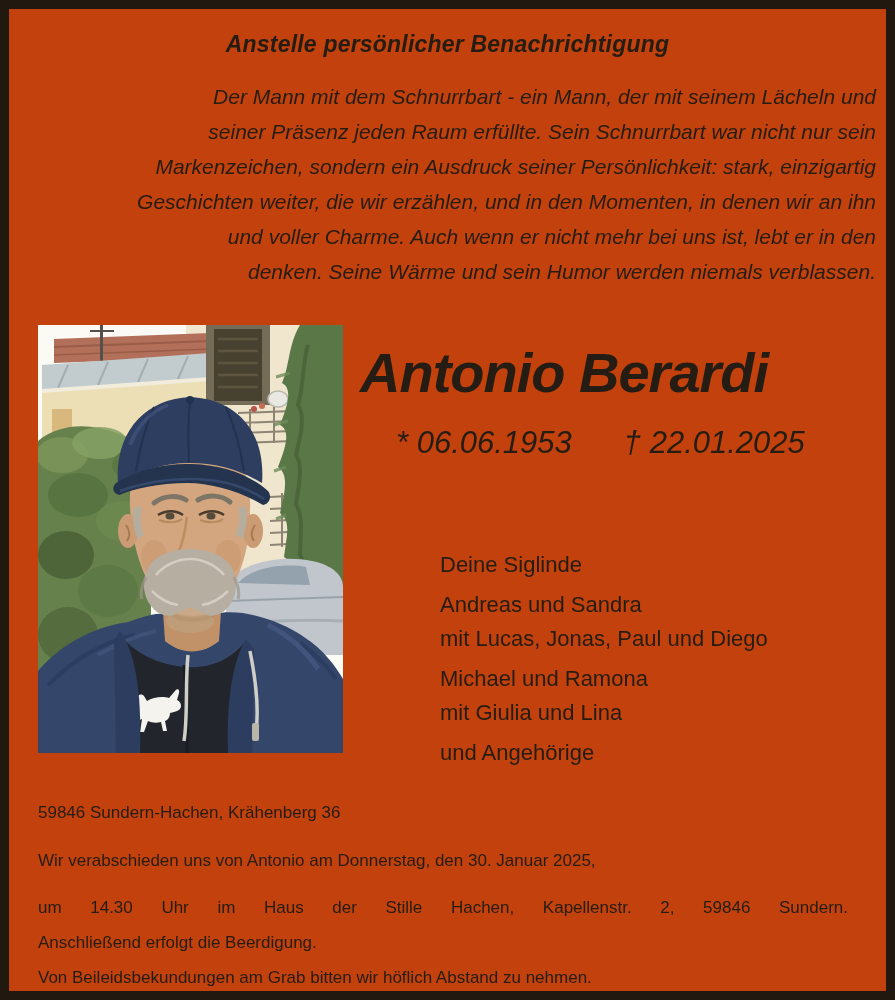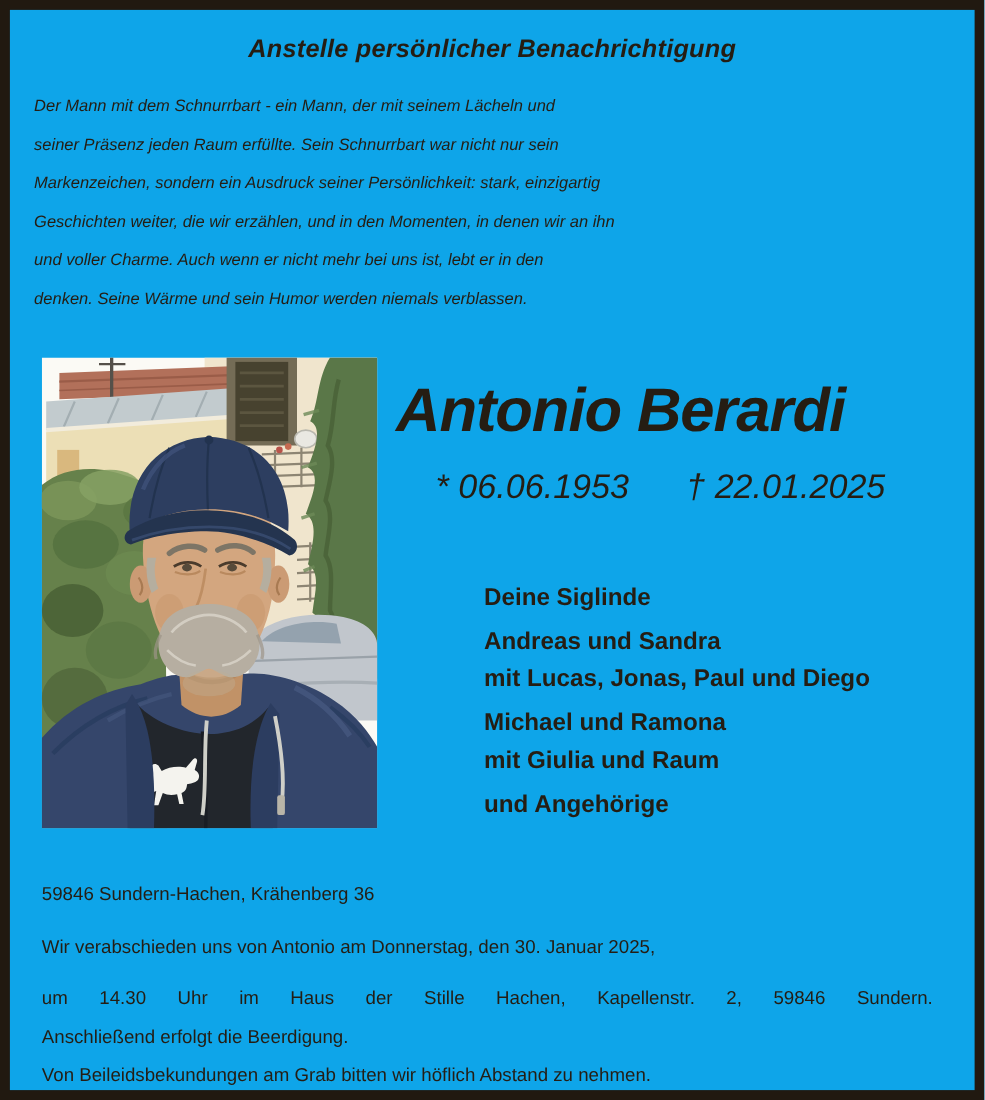--- a/index.html
+++ b/index.html
@@ -1,35 +1,35 @@
 <!DOCTYPE html>
 <html><head>
 <meta charset="utf-8">
 <style>
   html,body { margin:0; padding:0; background:#ffffff; }
   .page {
     position:relative;
     width:895px; height:1000px;
     box-sizing:border-box;
     border:9px solid #211910;
-    background:#0ea5e9;
+    background:#c2410c;
     color:#251d13;
     font-family:"Liberation Sans", sans-serif;
     overflow:hidden;
   }
   .header {
     position:absolute; top:22px; left:0; right:0;
     text-align:center;
     font-size:23px; font-weight:bold; font-style:italic;
     letter-spacing:0.2px;
   }
   .eulogy {
     position:absolute; top:70px; left:22px; right:10px;
-    text-align:left; font-style:italic;
-    font-size:15px; line-height:35px;
+    text-align:right; font-style:italic;
+    font-size:21px; line-height:35px;
   }
   .eulogy-line { white-space:nowrap; }
   .photo {
     position:absolute; left:29px; top:316px;
     width:305px; height:428px; display:block;
   }
   .right-col {
     position:absolute; left:351px; top:316px; width:517px;
   }
   .name {
@@ -37,22 +37,22 @@
     text-align:left; white-space:nowrap;
     font-size:56px; font-weight:bold; font-style:italic;
     letter-spacing:-1px; line-height:60px;
   }
   .dates {
     margin-top:22px; padding-left:36px;
     display:flex; gap:52px;
     font-style:italic; font-size:31px; white-space:nowrap;
   }
   .family {
-    margin-top:65px; padding-left:80px;
-    font-weight:bold; font-size:22px; line-height:34px;
+    margin-top:87px; padding-left:80px;
+    font-weight:normal; font-size:22px; line-height:34px;
   }
   .family-line { white-space:nowrap; }
   .family-line.grp { margin-top:6px; }
   .bottom {
     position:absolute; left:29px; top:790px; width:810px;
     font-size:17px;
   }
   .address { line-height:28px; white-space:nowrap; }
   .funeral { margin-top:16px; line-height:35px; }
   .f-line { white-space:nowrap; }
@@ -200,21 +200,21 @@
     <div class="name">Antonio Berardi</div>
     <div class="dates">
       <span>* 06.06.1953</span>
       <span>† 22.01.2025</span>
     </div>
     <div class="family">
       <div class="family-line">Deine Siglinde</div>
       <div class="family-line grp">Andreas und Sandra</div>
       <div class="family-line">mit Lucas, Jonas, Paul und Diego</div>
       <div class="family-line grp">Michael und Ramona</div>
-      <div class="family-line">mit Giulia und Raum</div>
+      <div class="family-line">mit Giulia und Lina</div>
       <div class="family-line grp">und Angehörige</div>
     </div>
   </div>
 
   <div class="bottom">
     <div class="address">59846 Sundern-Hachen, Krähenberg 36</div>
     <div class="funeral">
       <div class="f-line">Wir verabschieden uns von Antonio am Donnerstag, den 30. Januar 2025,</div>
       <div class="f-line justified">um 14.30 Uhr im Haus der Stille Hachen, Kapellenstr. 2, 59846 Sundern.</div>
       <div class="f-line">Anschließend erfolgt die Beerdigung.</div>

